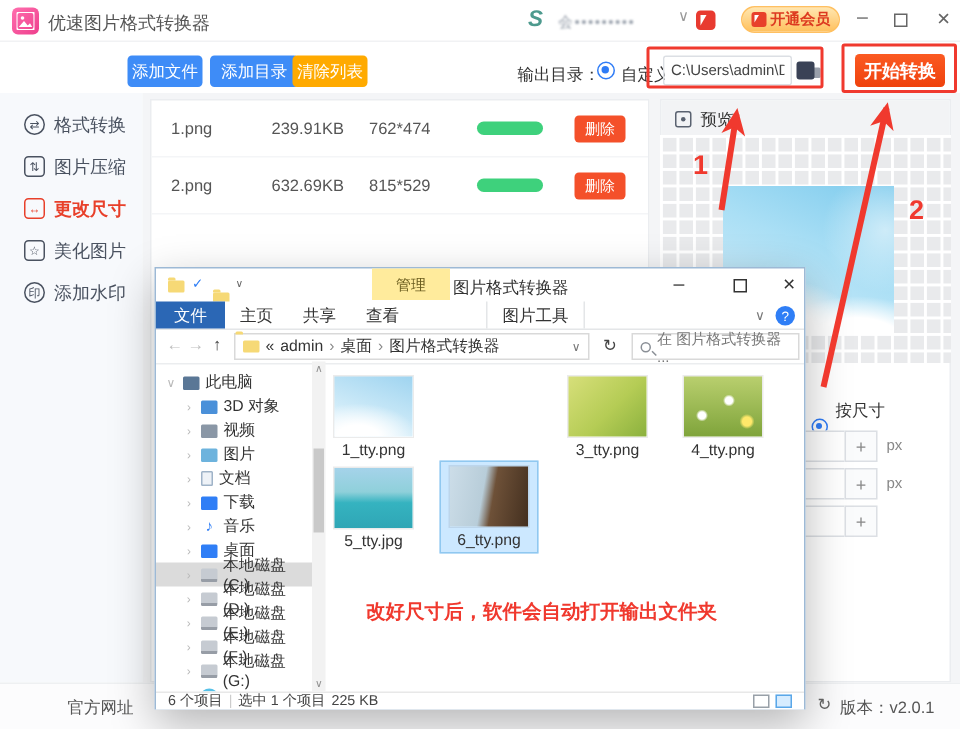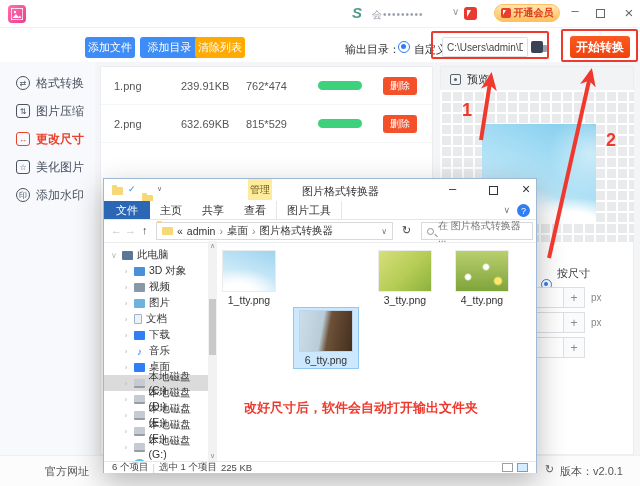--- a/index.html
+++ b/index.html
@@ -75,28 +75,28 @@
   
   .footer{left:0;top:455px;width:640px;height:31px;background:#fcfcfd;border-top:1px solid #eef0f2;}
   .ftext{font-size:11px;color:#555;}
 
   
   .explorer{left:103px;top:178px;width:434px;height:295px;background:#fff;border:1px solid #9db9d5;box-shadow:0 10px 28px rgba(0,0,0,.28);z-index:10;}
   .ex{position:absolute;}
   .xfolder{width:11px;height:8px;background:#f6d976;border-radius:1px;position:relative;}
   .xfolder i{position:absolute;left:0;top:-2px;width:5px;height:2px;background:#f6d976;border-radius:1px 1px 0 0;}
   .xchk{color:#2f7ef6;font-size:9px;}
-  .xmgr{left:144px;top:0;width:24px;height:21px;background:#ffeb9c;color:#6b5d1f;font-size:10px;display:flex;align-items:center;justify-content:center;}
+  .xmgr{left:144px;top:0;width:52px;height:21px;background:#ffeb9c;color:#6b5d1f;font-size:10px;display:flex;align-items:center;justify-content:center;}
   .xtitle{left:198px;top:5px;font-size:11px;color:#333;}
   .xctl{top:2px;color:#333;font-size:13px;}
   .xmaxbox{left:385px;top:7px;width:9px;height:9px;border:1.2px solid #333;}
   .xtabs{left:0;top:22px;width:432px;height:19px;background:#fff;border-bottom:1px solid #e4e6e8;display:flex;font-size:11px;}
   .xtab{padding:0 10px;display:flex;align-items:center;color:#333;}
   .xtab.file{background:#2b67b5;color:#fff;padding:0 12px;}
-  .xtab.tool{border-left:1px solid #e4e6e8;border-right:1px solid #e4e6e8;}
+  .xtab.tool{border-left:1px solid #e4e6e8;border-right:1px solid #e4e6e8;margin-left:48px;}
   .xhelp{position:absolute;right:6px;top:3px;width:13px;height:13px;border-radius:50%;background:#2f7ef6;color:#fff;font-size:9px;display:flex;align-items:center;justify-content:center;}
   .xcollapse{position:absolute;right:26px;top:4px;color:#777;font-size:9px;}
   .xaddr{left:0;top:41px;width:432px;height:23px;border-bottom:1px solid #ebedef;background:#fff;}
   .xnavg{color:#c0c0c0;font-size:11px;}
   .xnavd{color:#444;font-size:11px;}
   .crumbbox{left:52px;top:2px;width:237px;height:18px;border:1px solid #d9d9d9;display:flex;align-items:center;gap:4px;padding:0 5px;font-size:10.5px;color:#333;}
   .searchbox{left:317px;top:2px;width:112px;height:18px;border:1px solid #d9d9d9;display:flex;align-items:center;gap:4px;padding:0 5px;font-size:10px;color:#777;}
   .mag{width:7px;height:7px;border:1.3px solid #8a8f96;border-radius:50%;position:relative;flex:0 0 auto;}
   .mag i{position:absolute;left:6px;top:6px;width:4px;height:1.3px;background:#8a8f96;transform:rotate(45deg);}
   .xtree{left:0;top:68px;width:104px;height:214px;overflow:hidden;}
@@ -139,20 +139,21 @@
 <div id="screen">
 
   <div class="ab titlebar"></div>
   <div class="ab appicon">
     <svg width="12" height="12" viewBox="0 0 12 12">
         <rect x="0" y="0" width="12" height="12" rx="2" fill="none" stroke="#fff" stroke-width="1.4"></rect>
         <circle cx="4" cy="4" r="1.2" fill="#fff"></circle>
         <path d="M1.5 10 L5 6 L7.5 9 L9 7.5 L10.5 10 Z" fill="#fff"></path>
       </svg>
   </div>
+  <div class="ab apptitle">优速图片格式转换器</div>
   <div class="ab slogo">S</div>
   <div class="ab acct">会•••••••••</div>
   <div class="ab acct-ch">∨</div>
   <div class="ab brandico">
       <i></i>
     </div>
   <div class="ab vip">
     <span class="vipico">
         <i></i>
       </span>
@@ -388,20 +389,24 @@
       <div class="fname">1_tty.png</div>
     </div>
     <div class="fcell" style="left:269px;top:72px;">
       <div class="thumb t3"></div>
       <div class="fname">3_tty.png</div>
     </div>
     <div class="fcell" style="left:346px;top:72px;">
       <div class="thumb t4"></div>
       <div class="fname">4_tty.png</div>
     </div>
+    <div class="fcell" style="left:113px;top:133px;">
+      <div class="thumb t5"></div>
+      <div class="fname">5_tty.jpg</div>
+    </div>
     <div class="fcell sel" style="left:189px;top:128px;">
       <div class="thumb t6"></div>
       <div class="fname">6_tty.png</div>
     </div>
 
     <div class="ex xnote">改好尺寸后，软件会自动打开输出文件夹</div>
 
     <div class="ex xstatus">
       <span>6 个项目</span>
       <span style="color:#ccc;">|</span>

